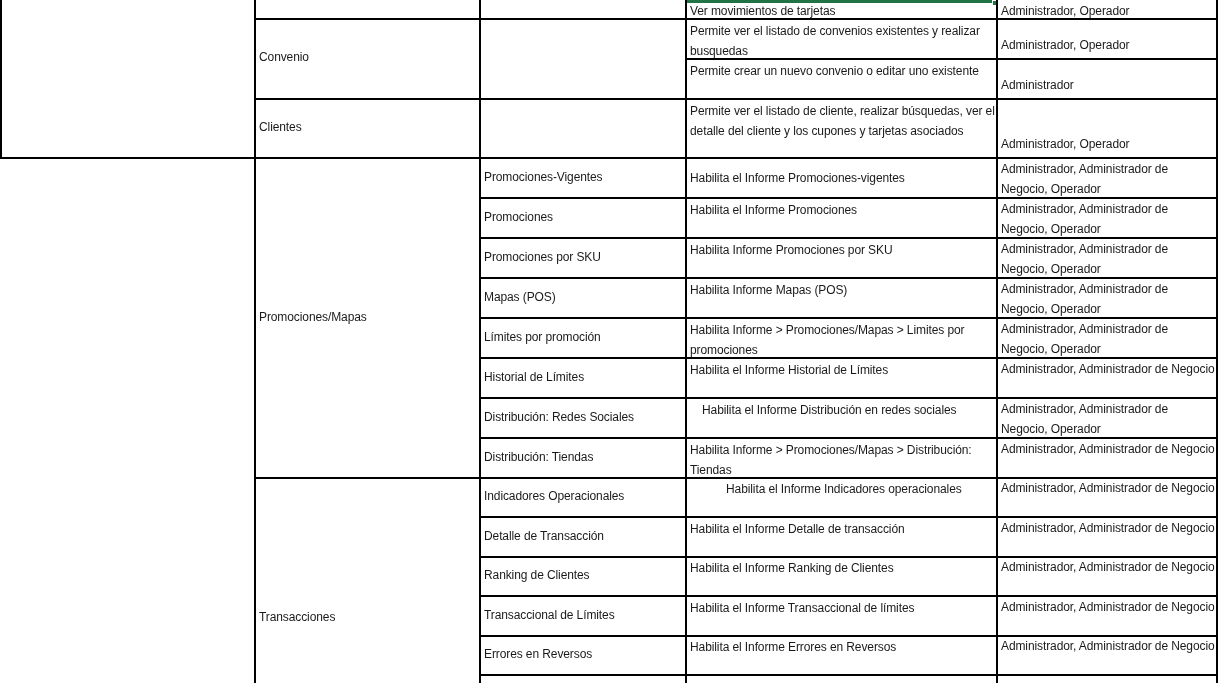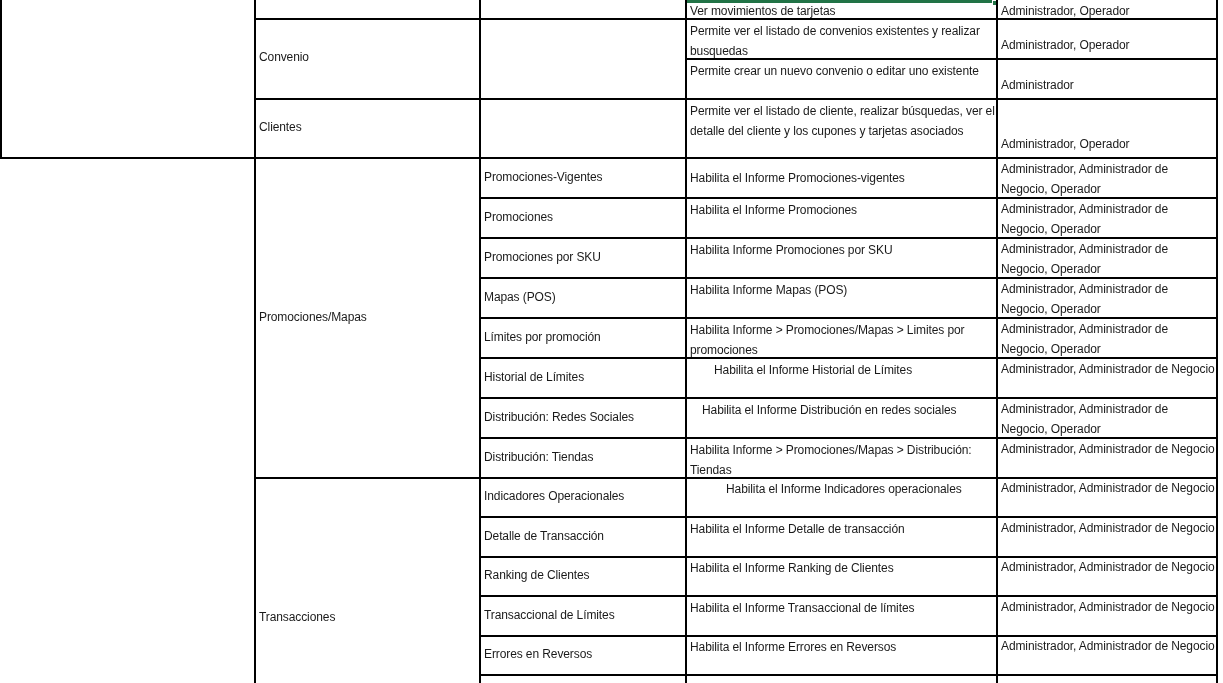--- a/index.html
+++ b/index.html
@@ -81,21 +81,21 @@
 
   <div class="cell v-center nowrap" style="left:480px;top:278px;width:205px;height:40px;">Mapas (POS)</div>
   <div class="cell desc-top nowrap" style="left:686px;top:278px;width:296px;height:40px;">Habilita Informe Mapas (POS)</div>
   <div class="cell v-top" style="left:997px;top:278px;width:219px;height:40px;">Administrador, Administrador de Negocio, Operador</div>
 
   <div class="cell v-center nowrap" style="left:480px;top:318px;width:205px;height:40px;">Límites por promoción</div>
   <div class="cell desc-top" style="left:686px;top:318px;width:310px;height:40px;">Habilita Informe &gt; Promociones/Mapas &gt; Limites por promociones</div>
   <div class="cell v-top" style="left:997px;top:318px;width:219px;height:40px;">Administrador, Administrador de Negocio, Operador</div>
 
   <div class="cell v-center nowrap" style="left:480px;top:358px;width:205px;height:40px;">Historial de Límites</div>
-  <div class="cell desc-top nowrap" style="left:686px;top:358px;width:310px;height:40px;margin-left:24px;">Habilita el Informe Historial de Límites</div>
+  <div class="cell desc-top nowrap" style="left:686px;top:358px;width:310px;height:40px;">Habilita el Informe Historial de Límites</div>
   <div class="cell v-top" style="left:997px;top:358px;width:219px;height:40px;">Administrador, Administrador de Negocio</div>
 
   <div class="cell v-center nowrap" style="left:480px;top:398px;width:205px;height:40px;">Distribución: Redes Sociales</div>
   <div class="cell desc-top nowrap" style="left:686px;top:398px;width:310px;height:40px;margin-left:12px;">Habilita el Informe Distribución en redes sociales</div>
   <div class="cell v-top" style="left:997px;top:398px;width:219px;height:40px;">Administrador, Administrador de Negocio, Operador</div>
 
   <div class="cell v-center nowrap" style="left:480px;top:438px;width:205px;height:39px;">Distribución: Tiendas</div>
   <div class="cell desc-top" style="left:686px;top:438px;width:310px;height:39px;">Habilita Informe &gt; Promociones/Mapas &gt; Distribución: Tiendas</div>
   <div class="cell v-top" style="left:997px;top:438px;width:219px;height:39px;">Administrador, Administrador de Negocio</div>
 

